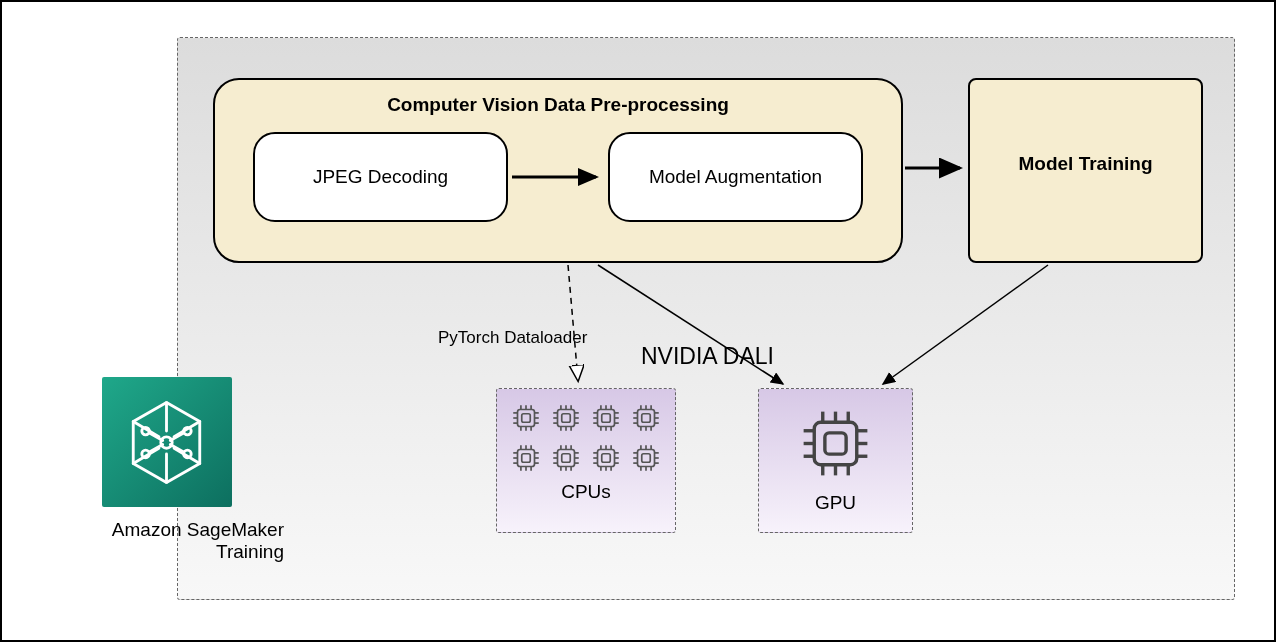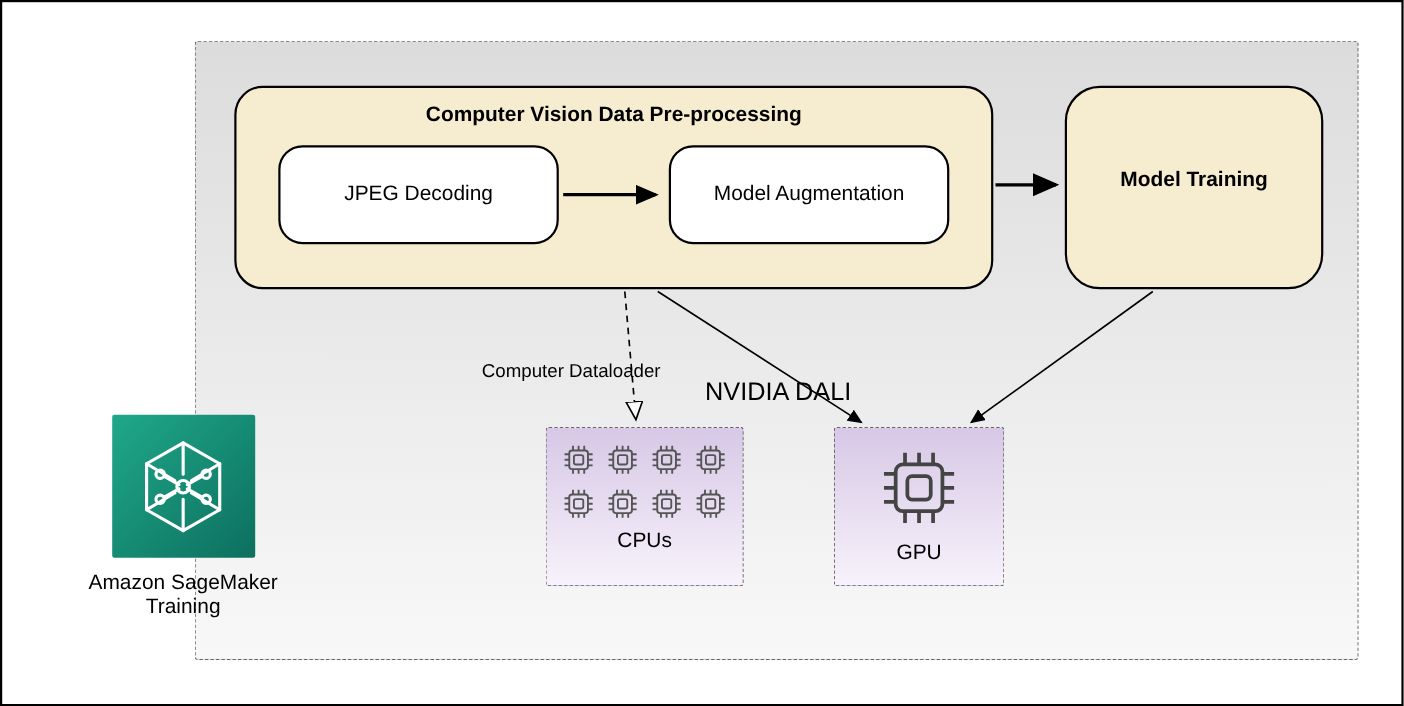--- a/index.html
+++ b/index.html
@@ -67,21 +67,21 @@
     position: relative;
   }
   .training-box {
     position: absolute;
     left: 790px;
     top: 40px;
     width: 235px;
     height: 185px;
     background: #f6edd0;
     border: 2px solid #000;
-    border-radius: 32px;
+    border-radius: 8px;
     display: flex;
     flex-direction: column;
     align-items: center;
     justify-content: center;
     padding: 18px;
     text-align: center;
   }
   .training-title {
     font-weight: bold;
     font-size: 19px;
@@ -130,21 +130,21 @@
   .gpu-wrap {
     display:flex;
     justify-content:center;
     margin-bottom: 4px;
   }
   .sagemaker-block {
     position: absolute;
     left: 47px;
     top: 375px;
     width: 235px;
-    text-align: center;
+    text-align: right;
   }
   .sagemaker-icon {
     width: 130px;
     height: 130px;
     background: linear-gradient(135deg, #1fa88a 0%, #0d6f5f 100%);
     margin: 0 auto 12px auto;
     display:flex;
     align-items:center;
     justify-content:center;
     border-radius: 2px;
@@ -197,21 +197,21 @@
         <div class="inner-box">
           <span>Model Augmentation</span>
         </div>
       </div>
     </div>
 
     <div class="training-box">
       <div class="training-title">Model Training</div>
     </div>
 
-    <div class="label-pytorch">Computer Dataloader</div>
+    <div class="label-pytorch">PyTorch Dataloader</div>
     <div class="label-dali">NVIDIA DALI</div>
 
     <div class="hw-box gpu-box">
       <div class="gpu-wrap">
         <svg width="85" height="85" viewBox="0 0 40 40">
             <g stroke="#444" stroke-width="1.6" fill="none">
               <rect x="10" y="10" width="20" height="20" rx="3"></rect>
               <rect x="15" y="15" width="10" height="10" rx="2"></rect>
               <line x1="14" y1="10" x2="14" y2="5"></line>
               <line x1="20" y1="10" x2="20" y2="5"></line>

